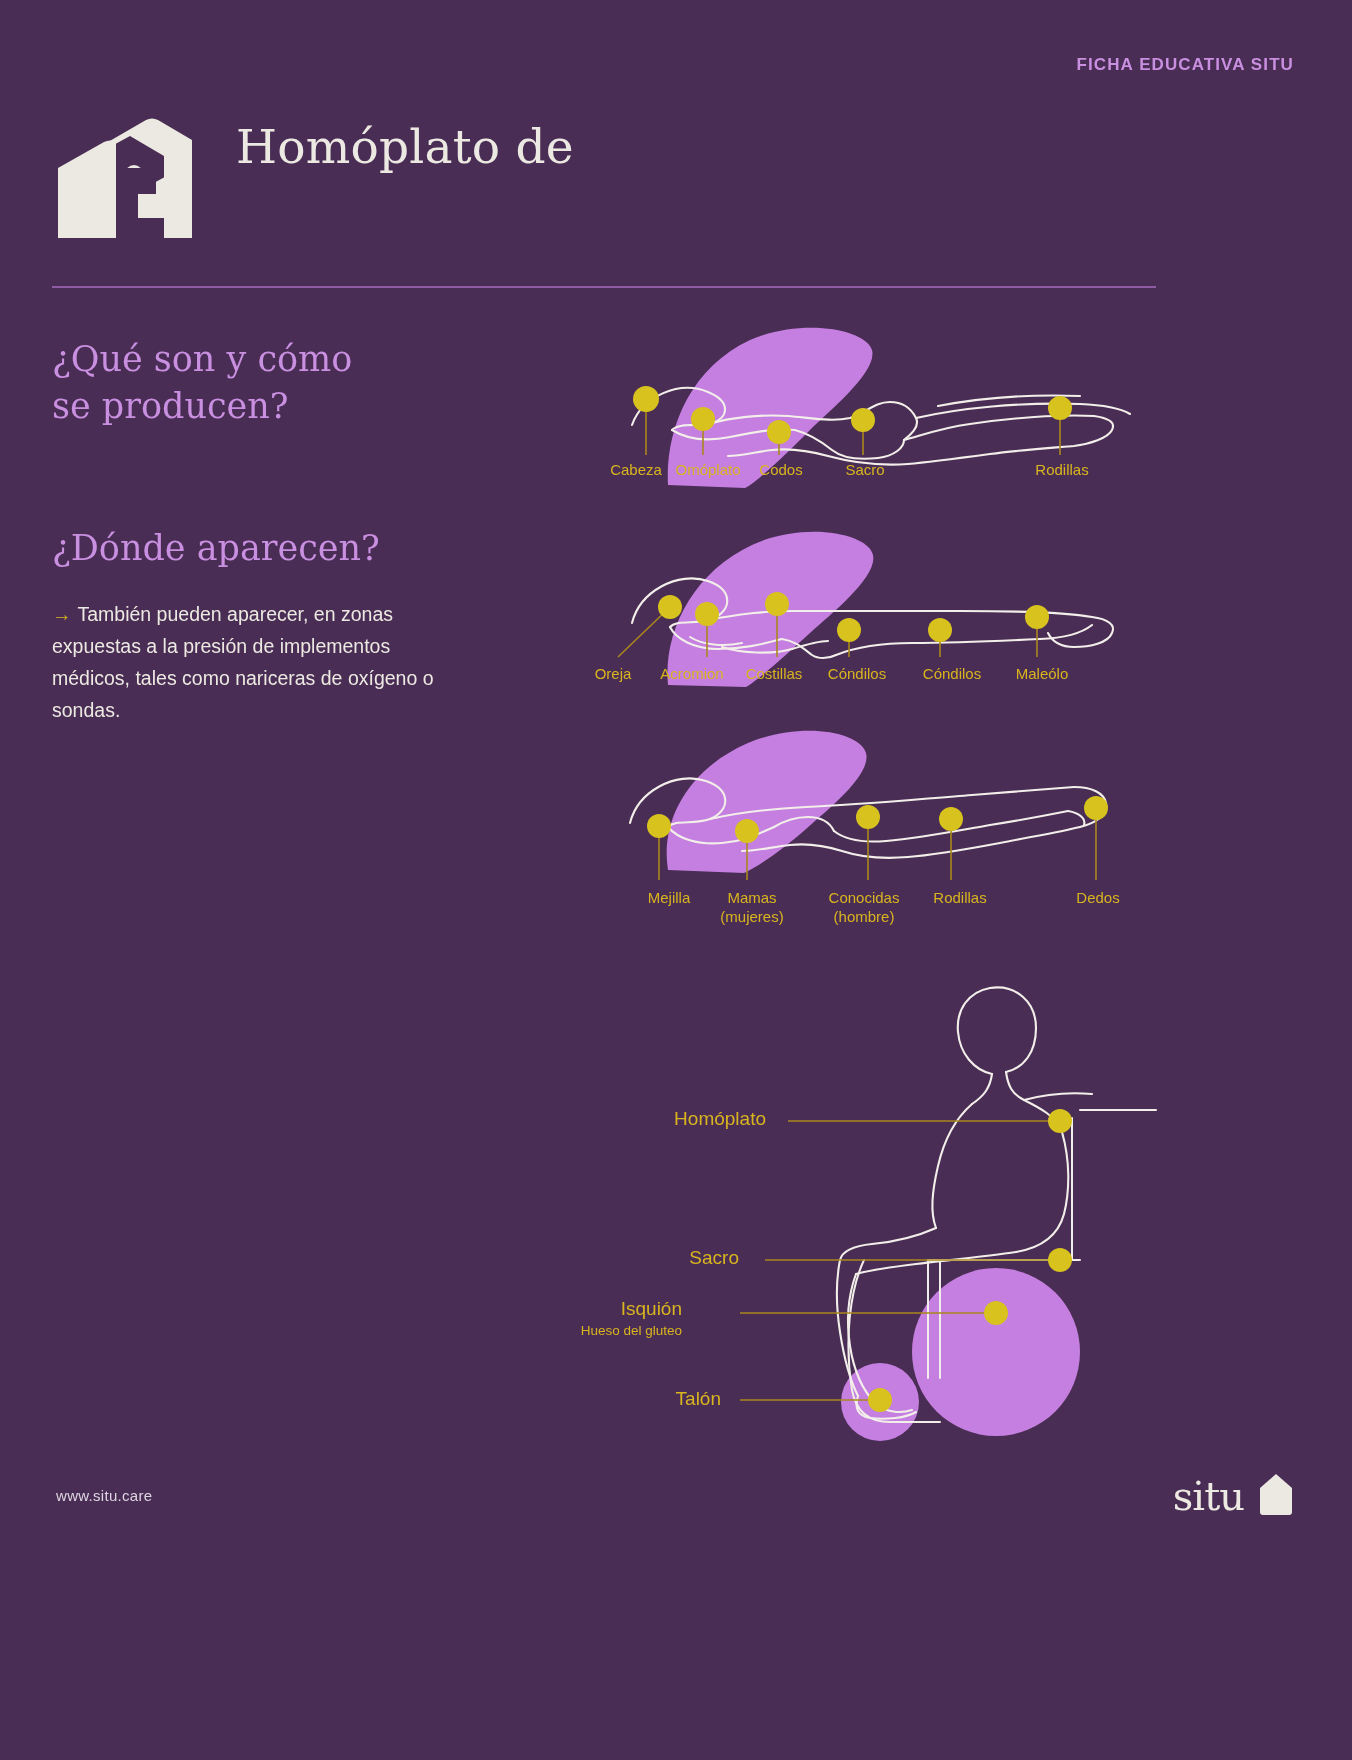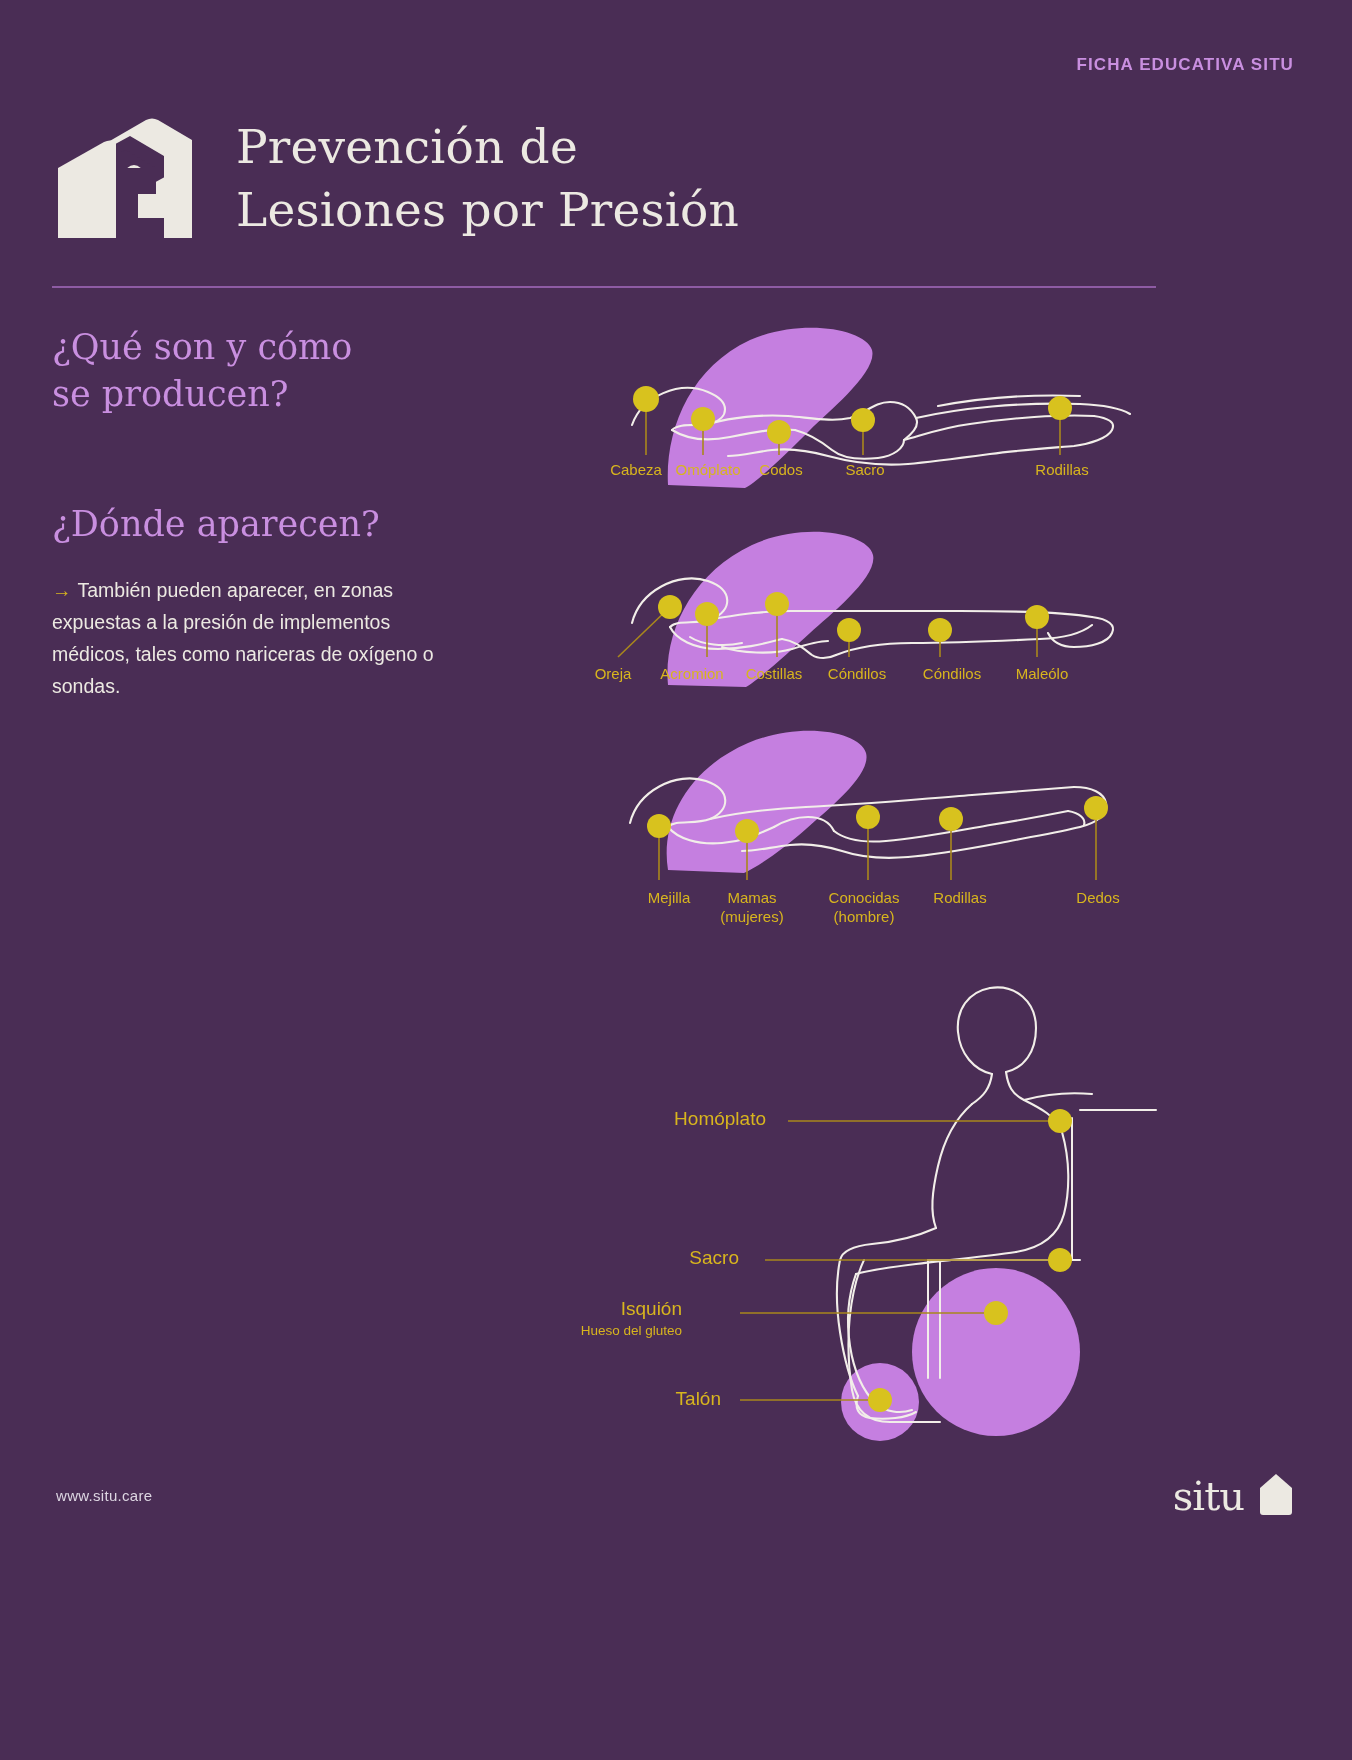--- a/index.html
+++ b/index.html
@@ -29,21 +29,21 @@
   .rule{
     position:absolute;left:52px;top:286px;width:1104px;height:2px;
     background:#8e5ba4;
   }
 
   
   .col-left{position:absolute;left:52px;top:320px;width:400px;}
   h2.sec{
     font-family:"DejaVu Serif","Liberation Serif",serif;
     font-weight:400;font-size:35px;line-height:1.33;
-    color:#c98fe0;margin:4px 0 26px 0;
+    color:#c98fe0;margin:16px 0 26px 0;
   }
   .para{
     font-size:19.5px;line-height:1.65;color:#ece9e2;
     margin:0 0 26px 0;position:relative;
   }
   .para .arw{color:#d8b51e;font-weight:bold;margin-right:6px;}
   .gap-big{height:54px;}
 
   .footer-url{
     position:absolute;left:56px;top:1487px;
@@ -97,22 +97,21 @@
         <circle cx="82" cy="68" r="9" fill="#ece9e2"></circle>
         <path d="M104 62 L104 88 L86 88 L86 112 L64 112 L64 62 Z" fill="#4a2d55"></path>
         <path d="M86 88 L112 88 L112 112 L86 112 Z" fill="#ece9e2"></path>
         <path d="M112 112 L140 112 L140 132 L112 132 Z" fill="#ece9e2"></path>
         <path d="M86 112 L112 112 L112 132 L86 132 Z" fill="#4a2d55"></path>
       </g>
     </svg>
   </div>
 
   <div class="title">
-    <div>Prevención de</div>
-    <div>Lesiones por Presión</div>
+    <div>Homóplato de</div>
   </div>
 
   <div class="rule"></div>
 
   <div class="col-left">
     <h2 class="sec">
       <span>¿Qué son y cómo</span><br>
       <span>se producen?</span>
     </h2>
 

